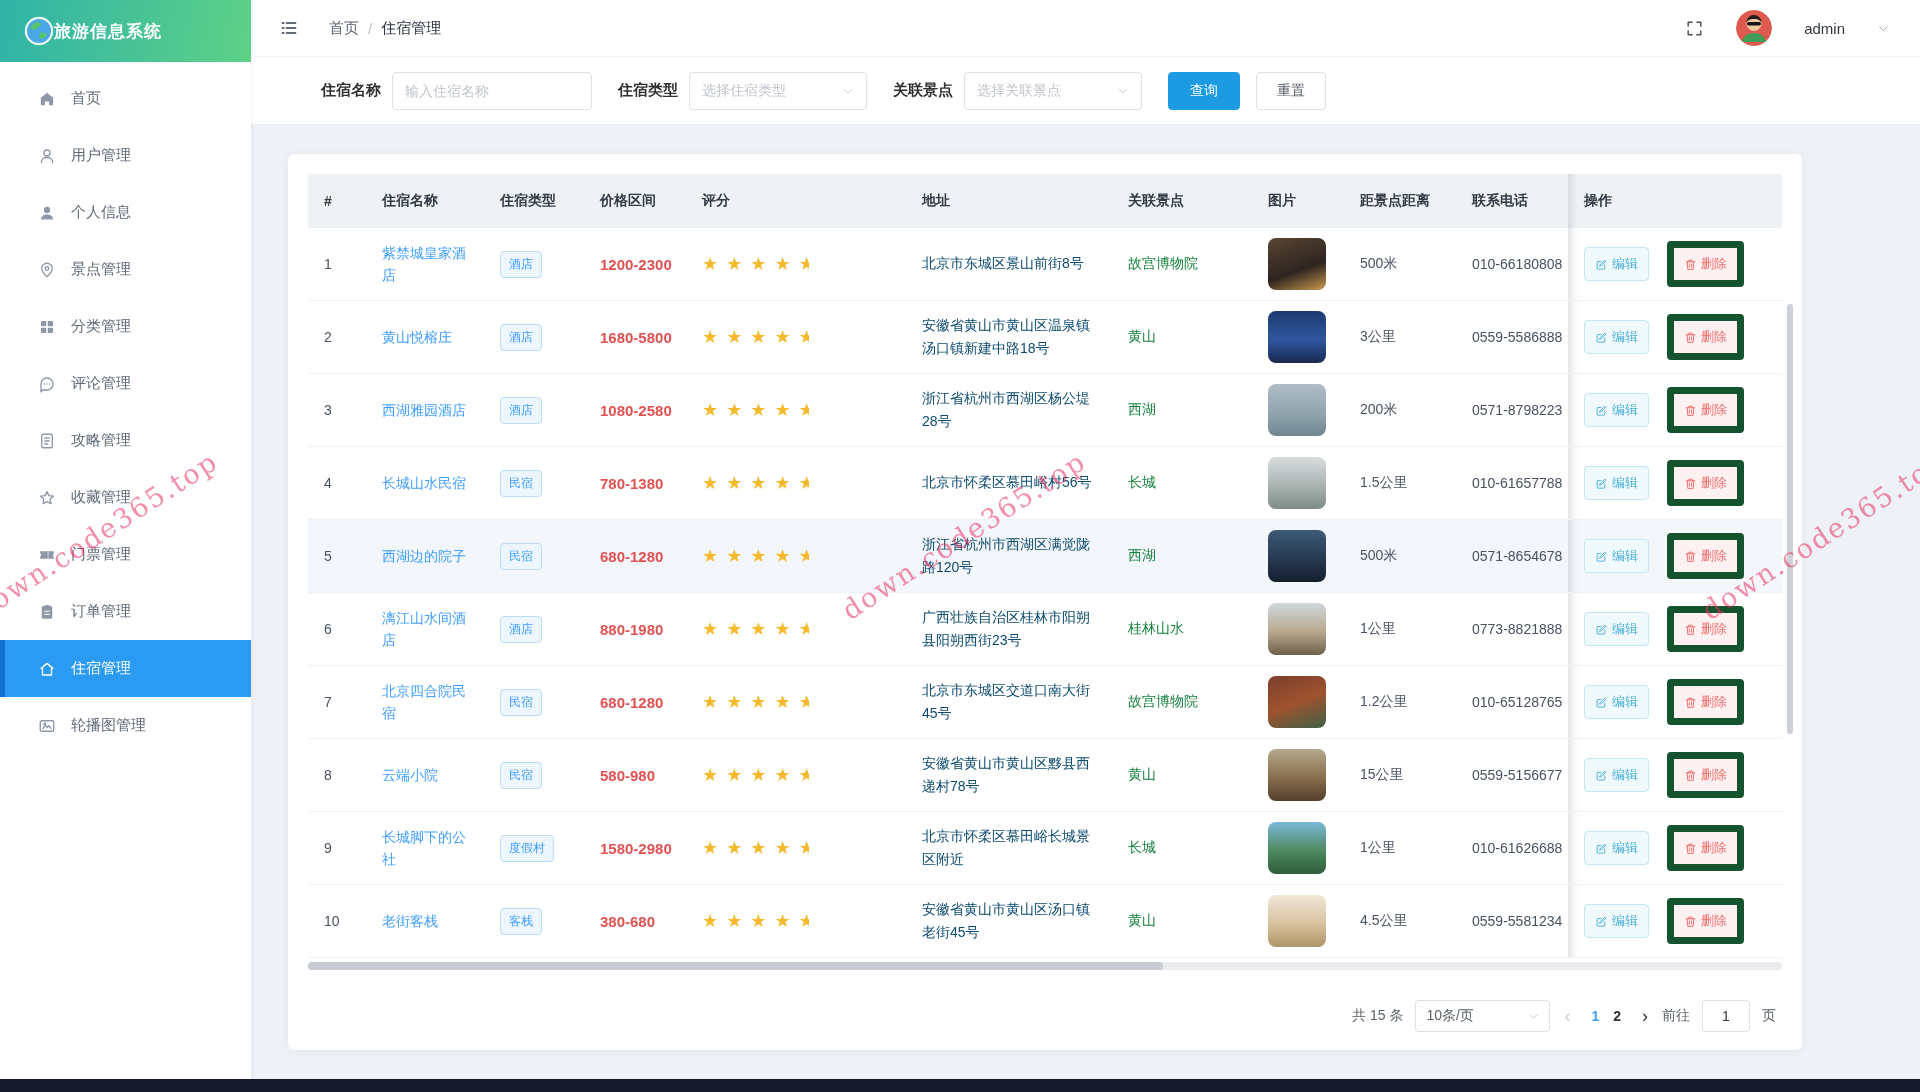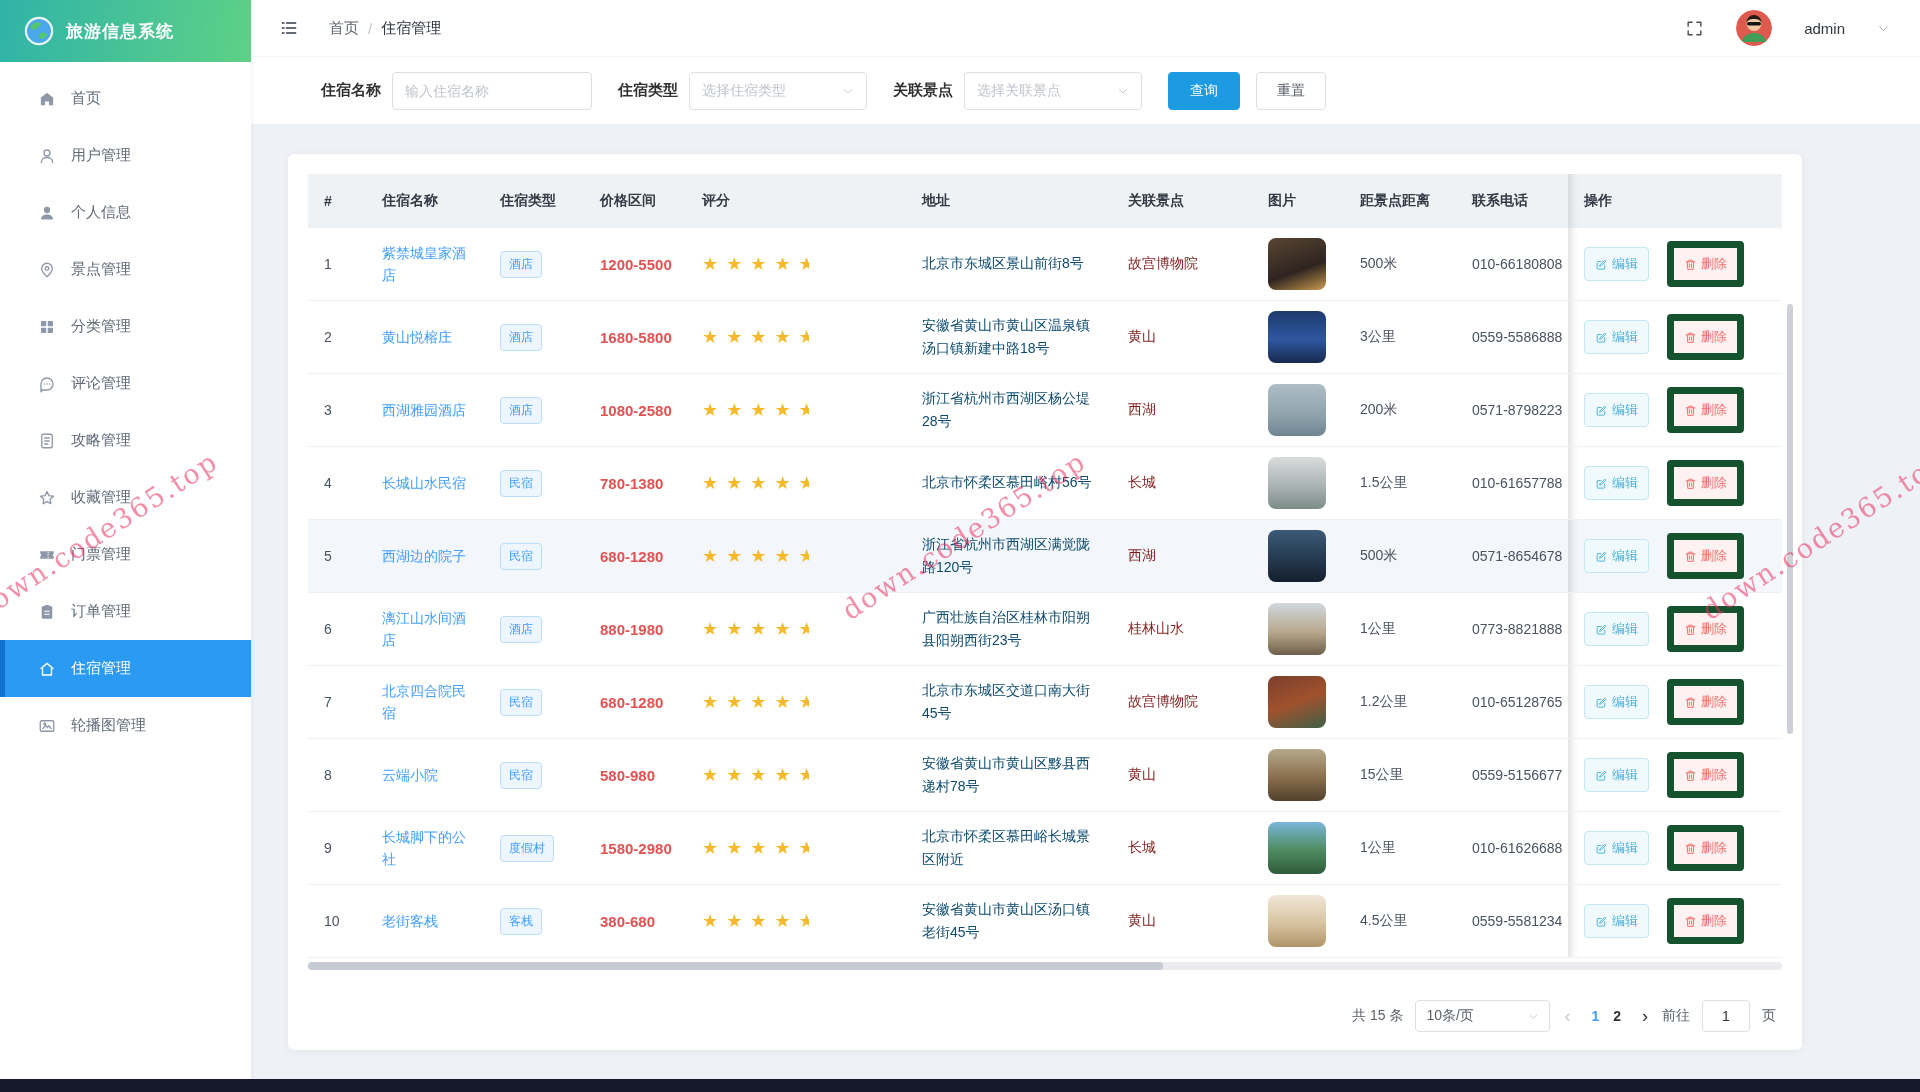--- a/index.html
+++ b/index.html
@@ -4,21 +4,21 @@
 <style>
   * { box-sizing:border-box; margin:0; padding:0; }
   html,body { width:1920px; height:1092px; }
   body {
     font-family:"Liberation Sans","DejaVu Sans",sans-serif;
     background:#eef1f5; position:relative; overflow:hidden; color:#333;
   }
   
   .sidebar { position:absolute; left:0; top:0; width:251px; height:1092px; background:#fff;
              box-shadow:1px 0 4px rgba(0,0,0,.05); z-index:10; }
-  .brand { height:62px; display:flex; align-items:center; padding-left:24px; gap:12px;
+  .brand { height:62px; display:flex; align-items:center; padding-left:24px; 
            background:linear-gradient(100deg,#2fb3a8,#5ed186); }
   .brand-title { color:#fff; font-size:17px; font-weight:bold; letter-spacing:1px; }
   .logo svg { width:30px; height:30px; display:block; }
   .menu { padding-top:8px; }
   .mi { height:57px; display:flex; align-items:center; padding-left:38px; gap:15px;
         color:#606a78; font-size:15px; cursor:pointer; }
   .mi-ic { width:18px; height:18px; color:#8f98a8; display:flex; }
   .mi-ic svg { width:18px; height:18px; }
   .mi.active { background:#2b9af3; color:#fff; box-shadow:inset 5px 0 0 0 #1272cf; }
   .mi.active .mi-ic { color:#fff; }
@@ -66,21 +66,21 @@
   tbody td { height:71px; padding:10px 0 10px 16px; border-bottom:1px solid #eef1f6; vertical-align:middle; }
   tr.hl td { background:#f3f6fa; }
   .c-name a { color:#409eff; text-decoration:none; line-height:1.6; cursor:pointer; display:block; width:88px; }
   .tag { display:inline-block; padding:4px 8px; font-size:12px; color:#409eff; background:#edf6ff;
          border:1px solid #bcdcfb; border-radius:4px; white-space:nowrap; }
   .price { color:#e05252; font-weight:700; font-size:15px; }
   .stars { white-space:nowrap; color:#f6b92c; font-size:18px; }
   .st { margin-right:8px; }
   .st.partial { display:inline-block; width:10px; overflow:hidden; vertical-align:bottom; margin-right:0; }
   .addr { width:172px; line-height:1.65; color:#0c4a6e; }
-  .scenic { color:#7f1d1d; }
+  .scenic { color:#15803d; }
   .photo { width:58px; height:52px; border-radius:8px; }
   .img-1 { background:linear-gradient(160deg,#5a4632,#2e2420 60%,#c99a4e); }
   .img-2 { background:linear-gradient(180deg,#1d3a6e,#2f57a0 55%,#18294e); }
   .img-3 { background:linear-gradient(180deg,#aebdc6,#8fa3ad 60%,#6f8590); }
   .img-4 { background:linear-gradient(180deg,#d8dcdc,#aab4b2 55%,#7d8c88); }
   .img-5 { background:linear-gradient(180deg,#3c5a78,#24374d 60%,#141f2d); }
   .img-6 { background:linear-gradient(180deg,#cfd8de,#b8a98e 55%,#6e5f4a); }
   .img-7 { background:linear-gradient(160deg,#7a3f2e,#a0522d 50%,#3f6048); }
   .img-8 { background:linear-gradient(180deg,#b4a98c,#8a6f4d 55%,#52402c); }
   .img-9 { background:linear-gradient(180deg,#79b7d8,#4e8a5e 55%,#2e5c3c); }
@@ -321,21 +321,21 @@
               <th class="c-op" style="width: 214px;">操作</th>
             </tr>
           </thead>
         <tbody id="tbody">
             <tr>
     <td class="c-idx">1</td>
     <td class="c-name">
                 <a>紫禁城皇家酒店</a>
               </td>
     <td><span class="tag">酒店</span></td>
-    <td><span class="price">1200-5500</span></td>
+    <td><span class="price">1200-2300</span></td>
     <td><span class="stars"><span class="st">★</span><span class="st">★</span><span class="st">★</span><span class="st">★</span><span class="st partial"><span>★</span></span></span></td>
     <td>
                 <div class="addr">北京市东城区景山前街8号</div>
               </td>
     <td><span class="scenic">故宫博物院</span></td>
     <td>
                 <div class="photo img-1"></div>
               </td>
     <td>500米</td>
     <td class="c-phone">

